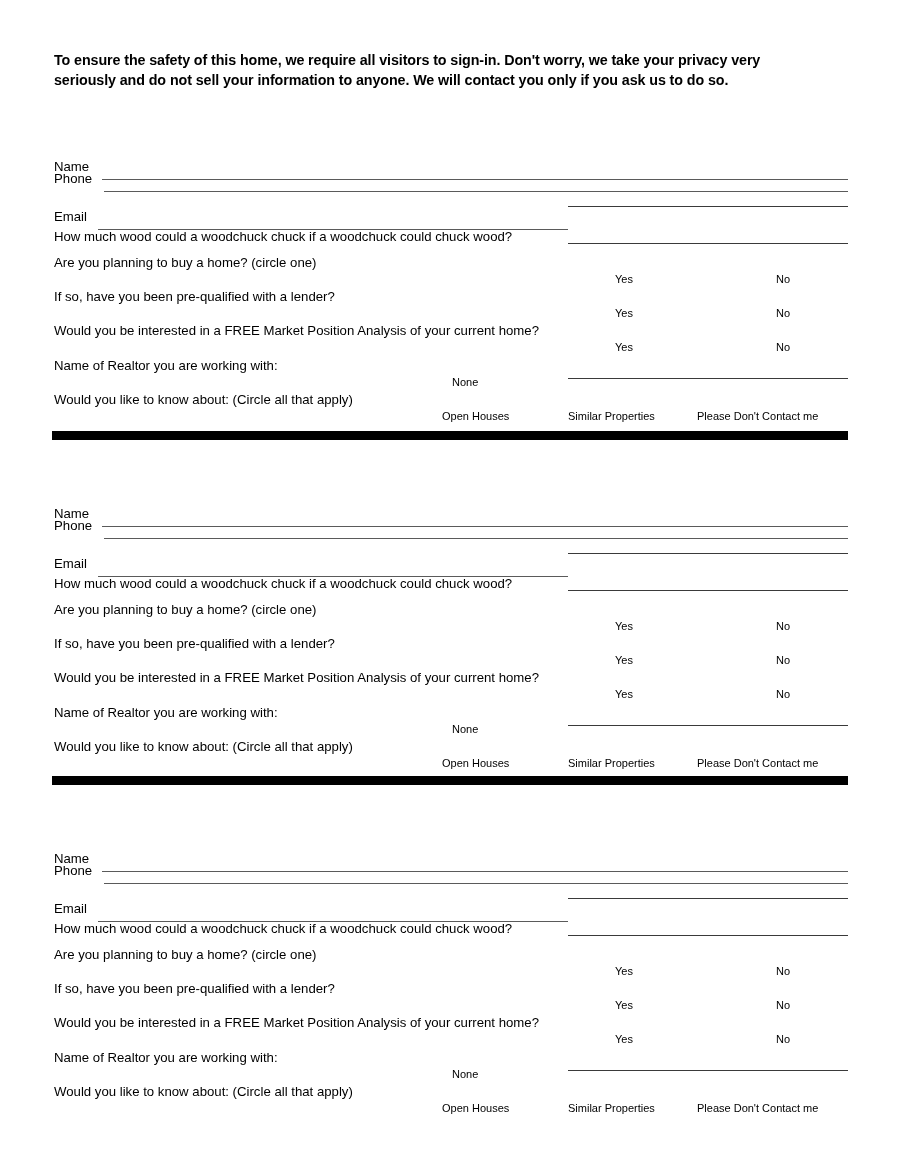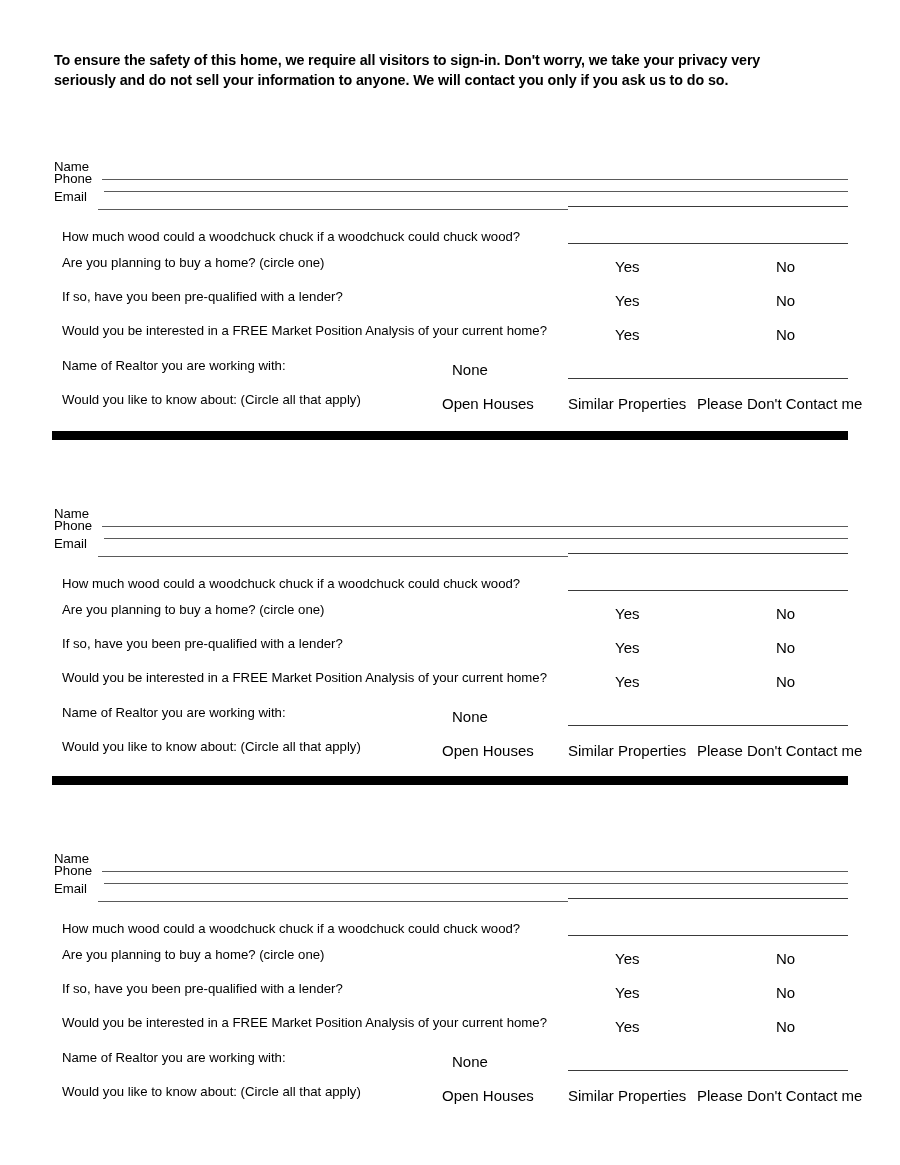--- a/index.html
+++ b/index.html
@@ -68,21 +68,21 @@
     border-bottom: 1.3px solid #5a5a5a;
   }
 
   
   .row-name       { top: 124px; margin-top: 34px; }
   .row-name .rl-line   { left: 48px;  width: 746px; }
   
   .row-phone      { top: 158px; margin-top: 12px; }
   .row-phone .rl-line  { left: 50px;  width: 744px; }
   
-  .row-email      { top: 188px; }
+  .row-email      { top: 208px; }
   .row-email .rl-line  { left: 44px;  width: 470px; }
 
   
   .right-rule {
     position: absolute;
     left: 568px;
     width: 280px;
     height: 0;
     border-bottom: 1.6px solid #3a3a3a;
   }
@@ -94,26 +94,25 @@
     width: 794px;
     height: 20px;
   }
   .q-text {
     position: absolute;
     left: 0;
     top: 0;
     font-size: 13.2px;
     line-height: 18px;
     white-space: nowrap;
-    margin-left: 8px;
   }
   .opt {
     position: absolute;
-    top: 4px;
-    font-size: 15px;
+    top: 16px;
+    font-size: 11px;
     line-height: 18px;
     white-space: nowrap;
   }
   .opt-yes { left: 561px; }
   .opt-no  { left: 704px; margin-left: 18px; }
 
   .opt-none  { left: 398px; }
   .opt-open  { left: 372px; margin-left: 16px; }
   .opt-sim   { left: 514px; text-align: right; }
   .opt-dont  { left: 643px; }

